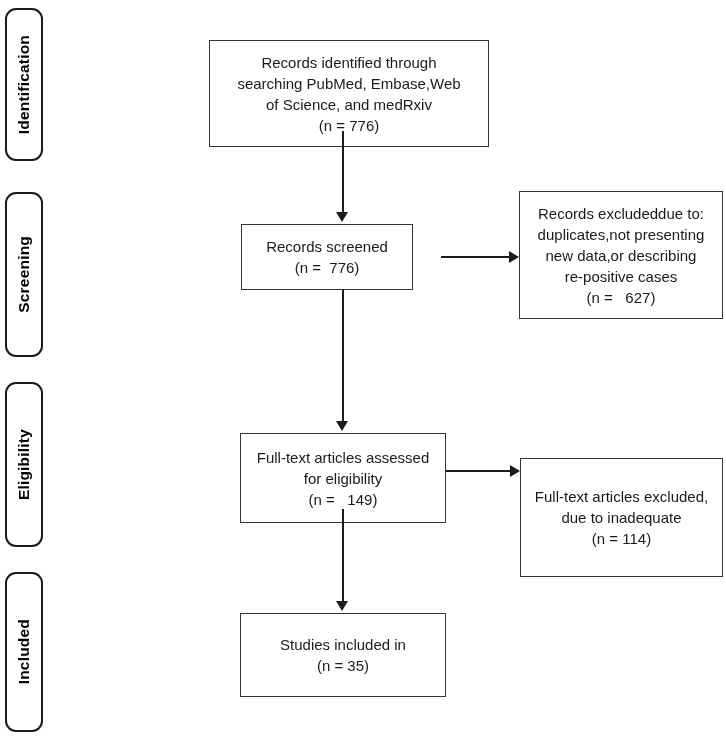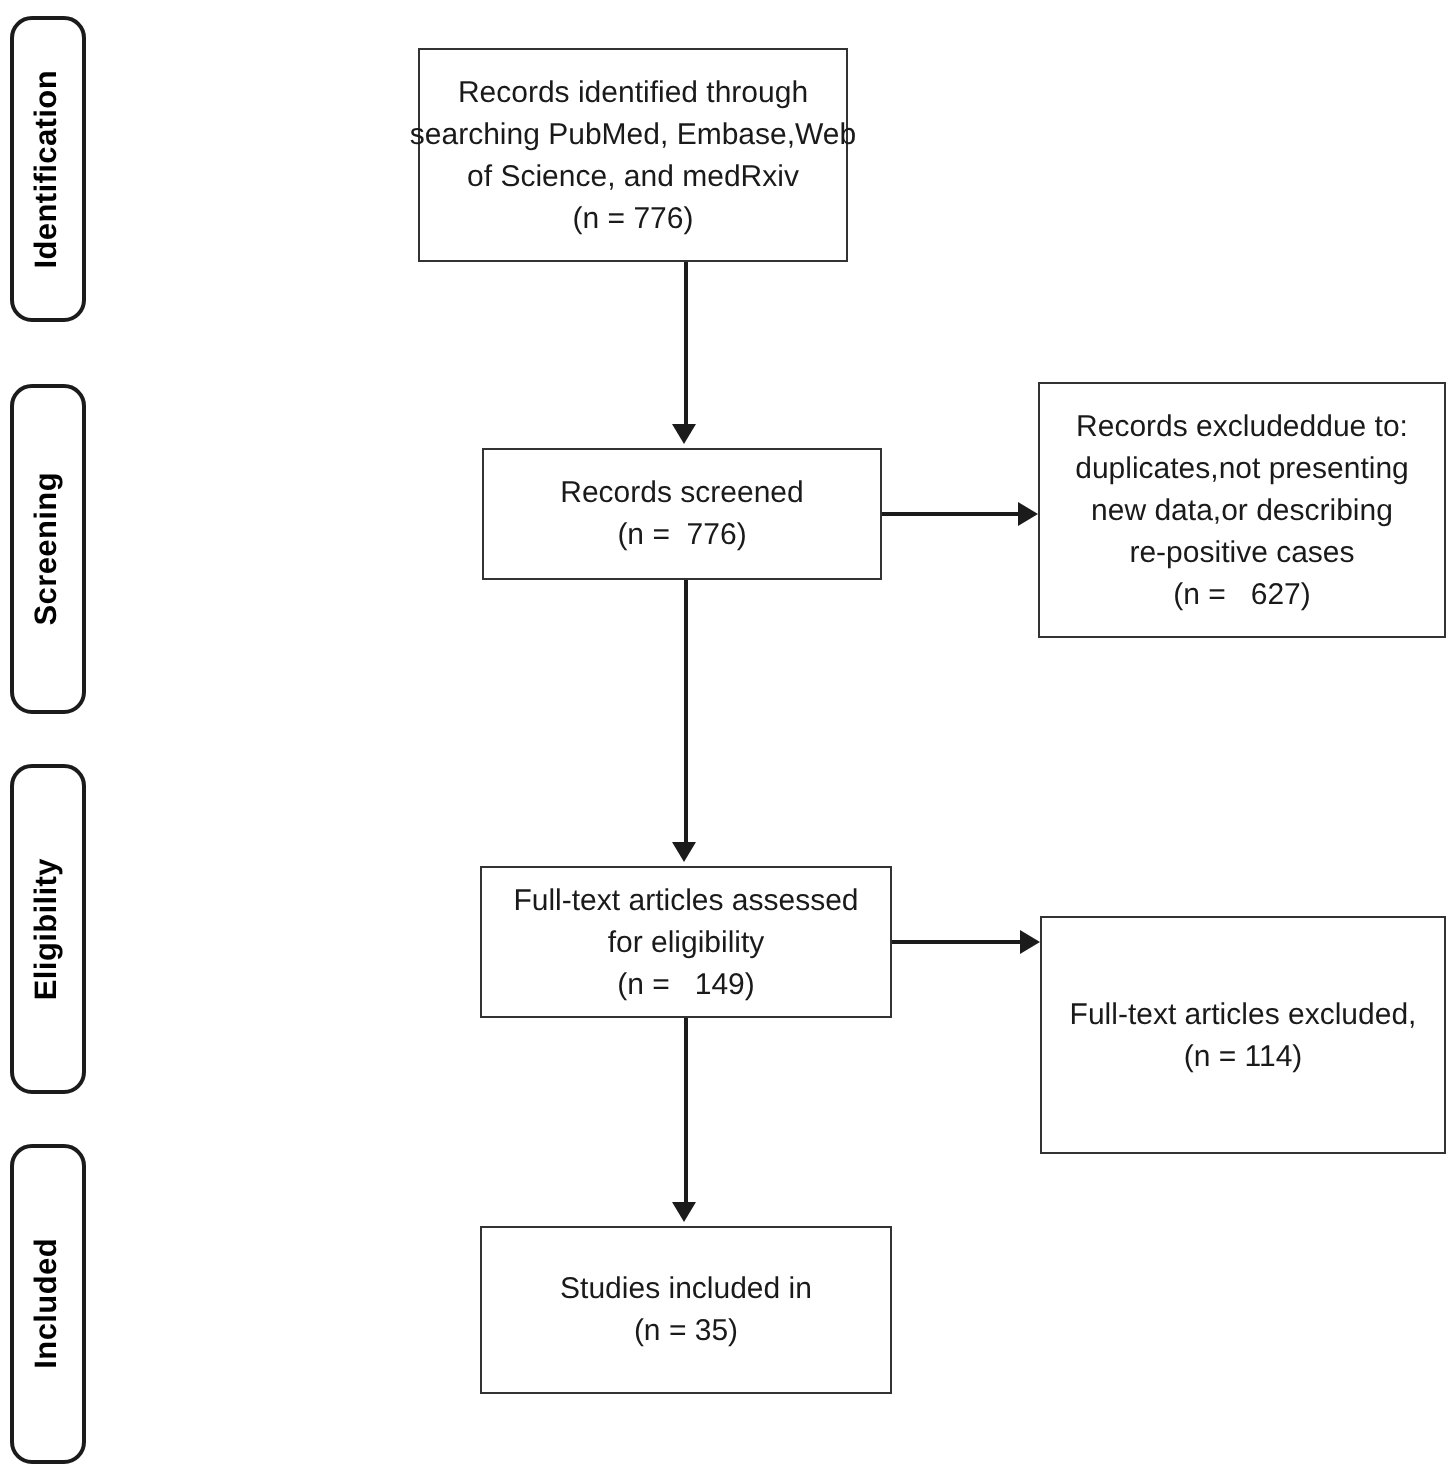--- a/index.html
+++ b/index.html
@@ -101,60 +101,61 @@
   </div>
 
   <div class="stage-label" style="left:5px; top:382px; width:38px; height:165px;">
     <span>Eligibility</span>
   </div>
 
   <div class="stage-label" style="left:5px; top:572px; width:38px; height:160px;">
     <span>Included</span>
   </div>
 
-  <div class="flow-box" style="left:209px; top:24px; width:215px; height:107px;justify-content:center;">
+  <div class="flow-box" style="left:209px; top:40px; width:280px; height:107px;justify-content:center;">
     <div class="line">Records identified through</div>
     <div class="line">searching PubMed, Embase,Web</div>
     <div class="line">of Science, and medRxiv</div>
     <div class="line">(n = 776)</div>
   </div>
 
   <div class="v-line" style="left:342px; top:131px; width:2.2px; height:82px;"></div>
   <div class="arrow-down" style="left:336px; top:212px;"></div>
 
-  <div class="flow-box" style="left:241px; top:224px; width:200px; height:66px;">
+  <div class="flow-box" style="left:241px; top:224px; width:172px; height:66px;">
     <div class="line">Records screened</div>
     <div class="line">(n =  776)</div>
   </div>
 
   <div class="h-line" style="left:441px; top:256px; width:69px; height:2.2px;"></div>
   <div class="arrow-right" style="left:509px; top:251px;"></div>
 
   <div class="flow-box" style="left:519px; top:191px; width:204px; height:128px;align-items:center;">
     <div class="line">Records excludeddue to:</div>
     <div class="line">duplicates,not presenting</div>
     <div class="line">new data,or describing</div>
     <div class="line">re-positive cases</div>
     <div class="line">(n =   627)</div>
   </div>
 
   <div class="v-line" style="left:342px; top:290px; width:2.2px; height:131px;"></div>
   <div class="arrow-down" style="left:336px; top:421px;"></div>
 
-  <div class="flow-box" style="left:240px; top:433px; width:206px; height:76px;">
+  <div class="flow-box" style="left:240px; top:433px; width:206px; height:90px;">
     <div class="line">Full-text articles assessed</div>
     <div class="line">for eligibility</div>
     <div class="line">(n =   149)</div>
   </div>
 
   <div class="h-line" style="left:446px; top:470px; width:65px; height:2.2px;"></div>
   <div class="arrow-right" style="left:510px; top:465px;"></div>
 
   <div class="flow-box" style="left:520px; top:410px; width:203px; height:119px;margin-top:48px;">
     <div class="line">Full-text articles excluded,</div>
+    <div class="line">due to inadequate</div>
     <div class="line">(n = 114)</div>
   </div>
 
   <div class="v-line" style="left:342px; top:509px; width:2.2px; height:93px;"></div>
   <div class="arrow-down" style="left:336px; top:601px;"></div>
 
   <div class="flow-box" style="left:240px; top:613px; width:206px; height:84px;">
     <div class="line">Studies included in</div>
     <div class="line">(n = 35)</div>
   </div>

